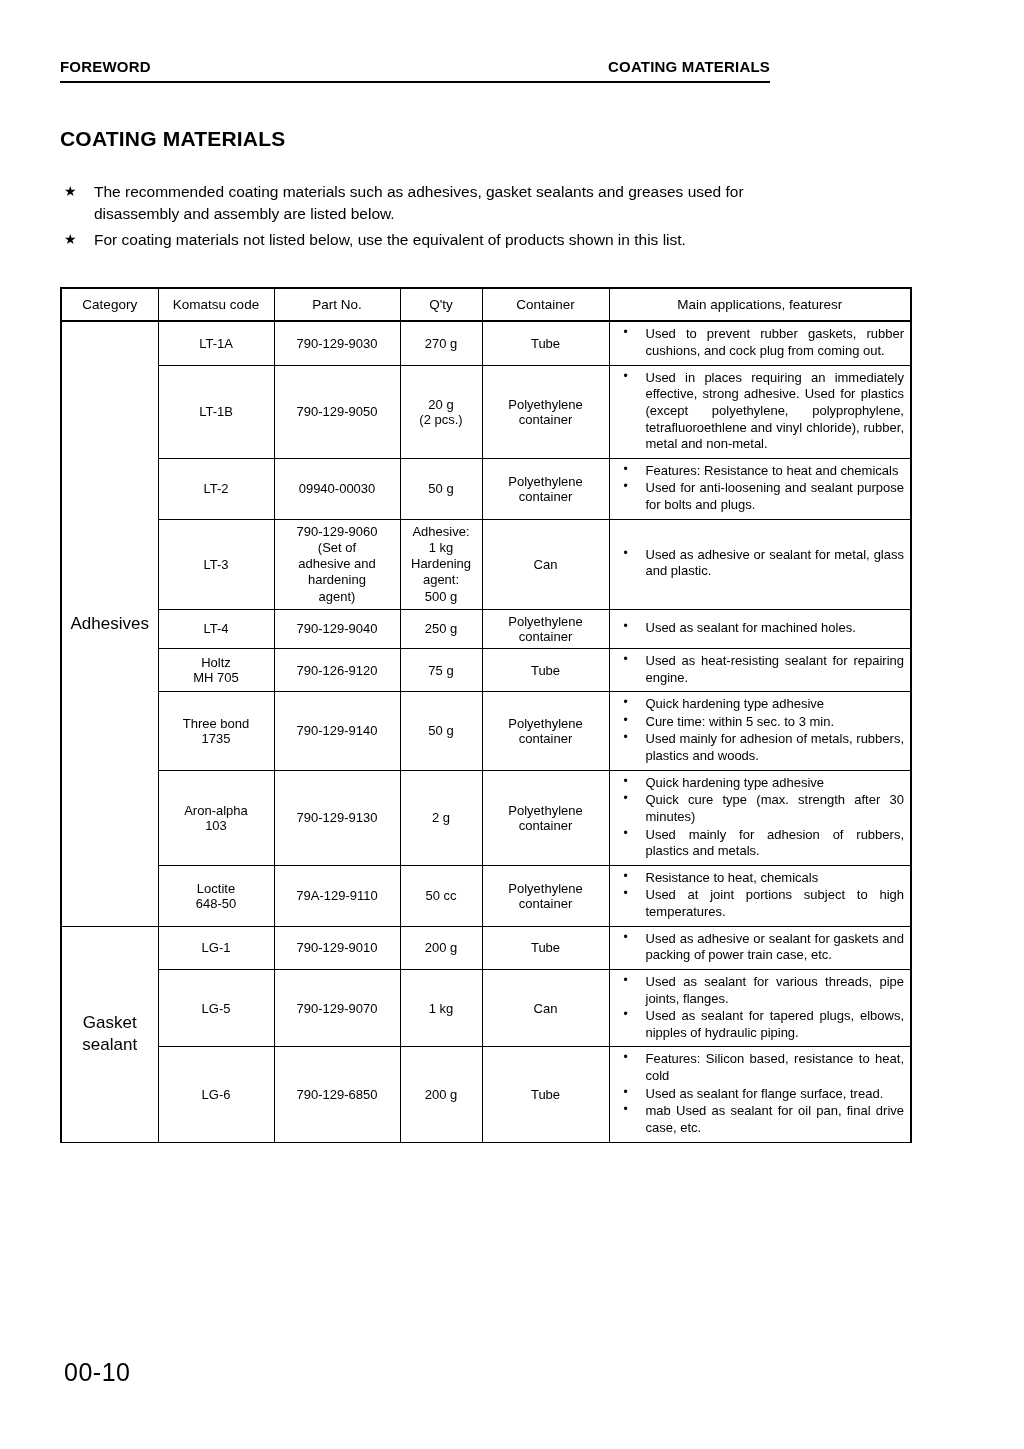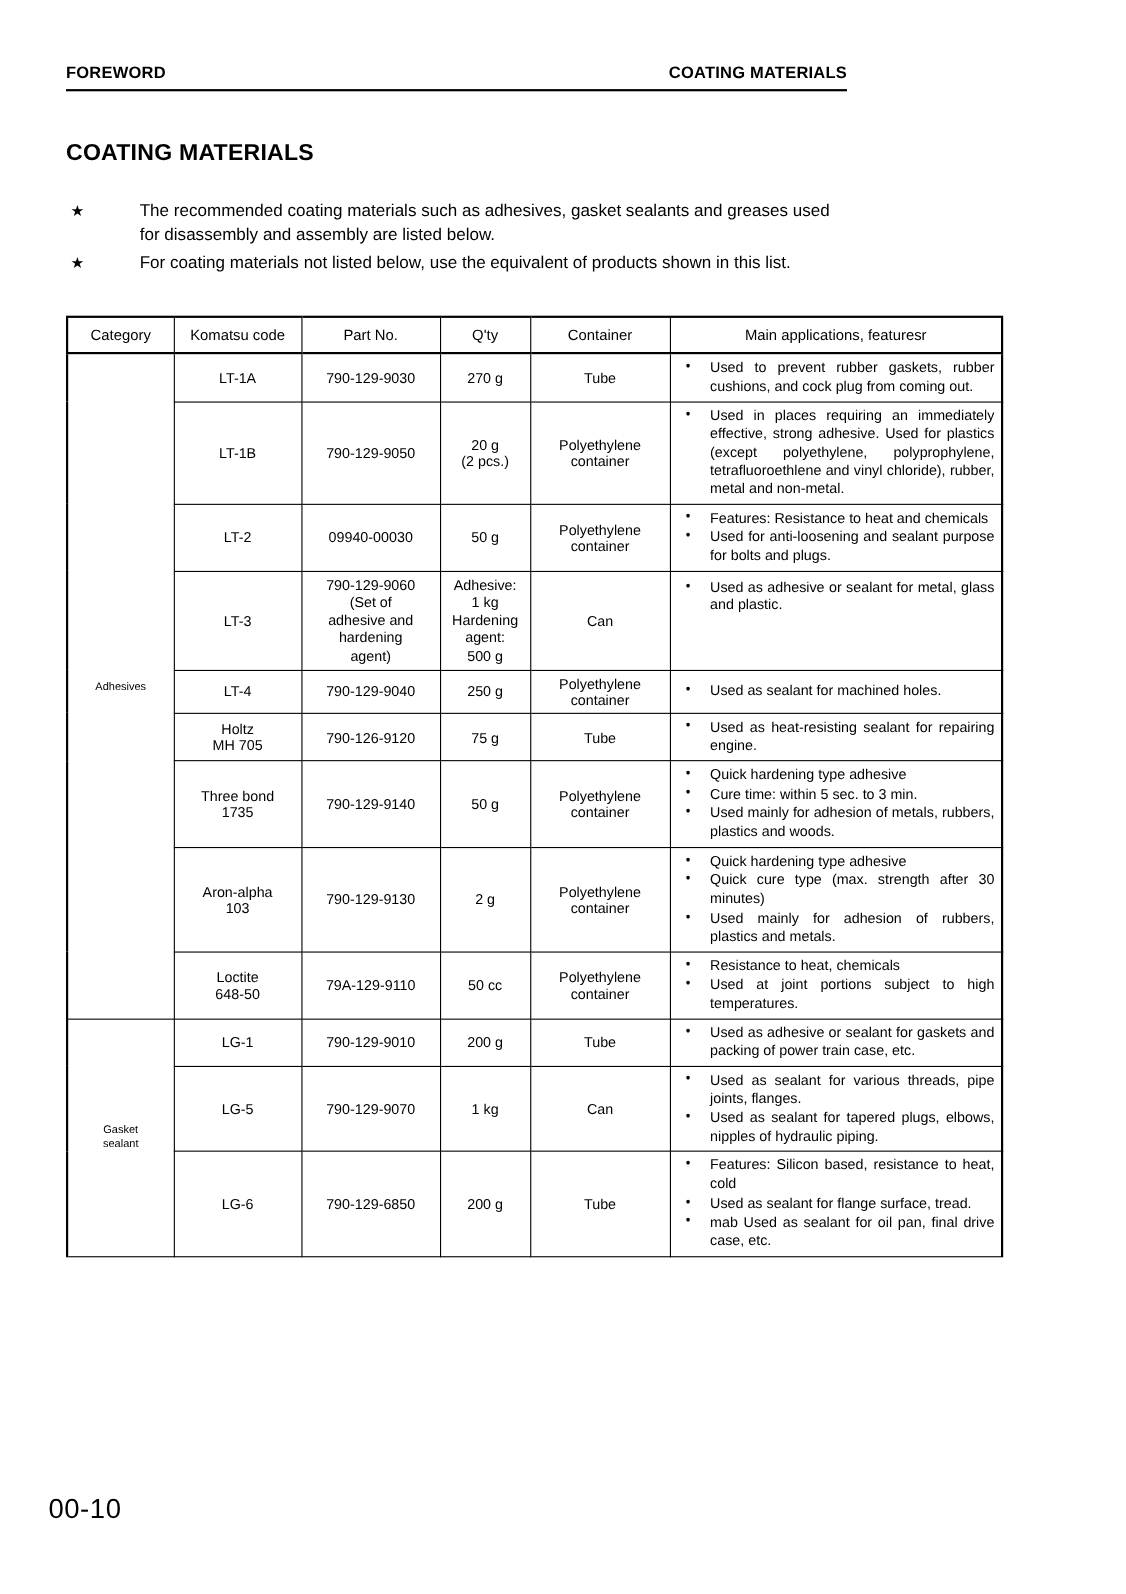--- a/index.html
+++ b/index.html
@@ -57,21 +57,20 @@
     width: 34px;
     flex: 0 0 34px;
     font-size: 14px;
     line-height: 1.45;
     text-align: left;
     padding-left: 4px;
     box-sizing: border-box;
   }
   .note-text {
     flex: 1;
-    margin-left: 33px;
   }
 
   
   table.ct {
     margin-top: 36px;
     border-collapse: collapse;
     width: 850px;
     table-layout: fixed;
     font-size: 13px;
   }
@@ -99,21 +98,21 @@
   .c-cat   { width: 97px; }
   .c-code  { width: 116px; }
   .c-part  { width: 126px; }
   .c-qty   { width: 82px; }
   .c-cont  { width: 127px; }
   .c-app   { width: 302px; }
 
   td.cell-center { text-align: center; }
   td.cell-cat {
     text-align: center;
-    font-size: 10px;
+    font-size: 17px;
     line-height: 1.3;
   }
   td.app {
     padding: 5px 8px 5px 6px;
   }
   ul.apps {
     margin: 0;
     padding: 0;
     list-style: none;
   }
@@ -130,21 +129,21 @@
     left: 8px;
     top: -1px;
     font-size: 12px;
   }
   .tight { line-height: 1.22; }
   .row-thick-bottom td { border-bottom: 2px solid #000; }
 
   
   .page-number {
     position: absolute;
-    left: 44px;
+    left: 64px;
     bottom: 62px;
     font-size: 25px;
     letter-spacing: 0.5px;
   }
 </style>
 </head>
 <body>
 
 <div class="page">
 
@@ -234,21 +233,21 @@
 (Set of
 adhesive and
 hardening
 agent)</td>
         <td class="cell-center" style="white-space:pre-line;line-height:1.25">Adhesive:
 1 kg
 Hardening
 agent:
 500 g</td>
         <td class="cell-center">Can</td>
-        <td class="app no-right" style="vertical-align:top;padding-top:6px">
+        <td class="app no-right" style="vertical-align:top;padding-top:27px">
           <ul class="apps">
             <li>Used as adhesive or sealant for metal, glass and plastic.</li>
           </ul>
         </td>
       </tr>
 
       <tr>
         <td class="cell-center">LT-4</td>
         <td class="cell-center">790-129-9040</td>
         <td class="cell-center">250 g</td>

